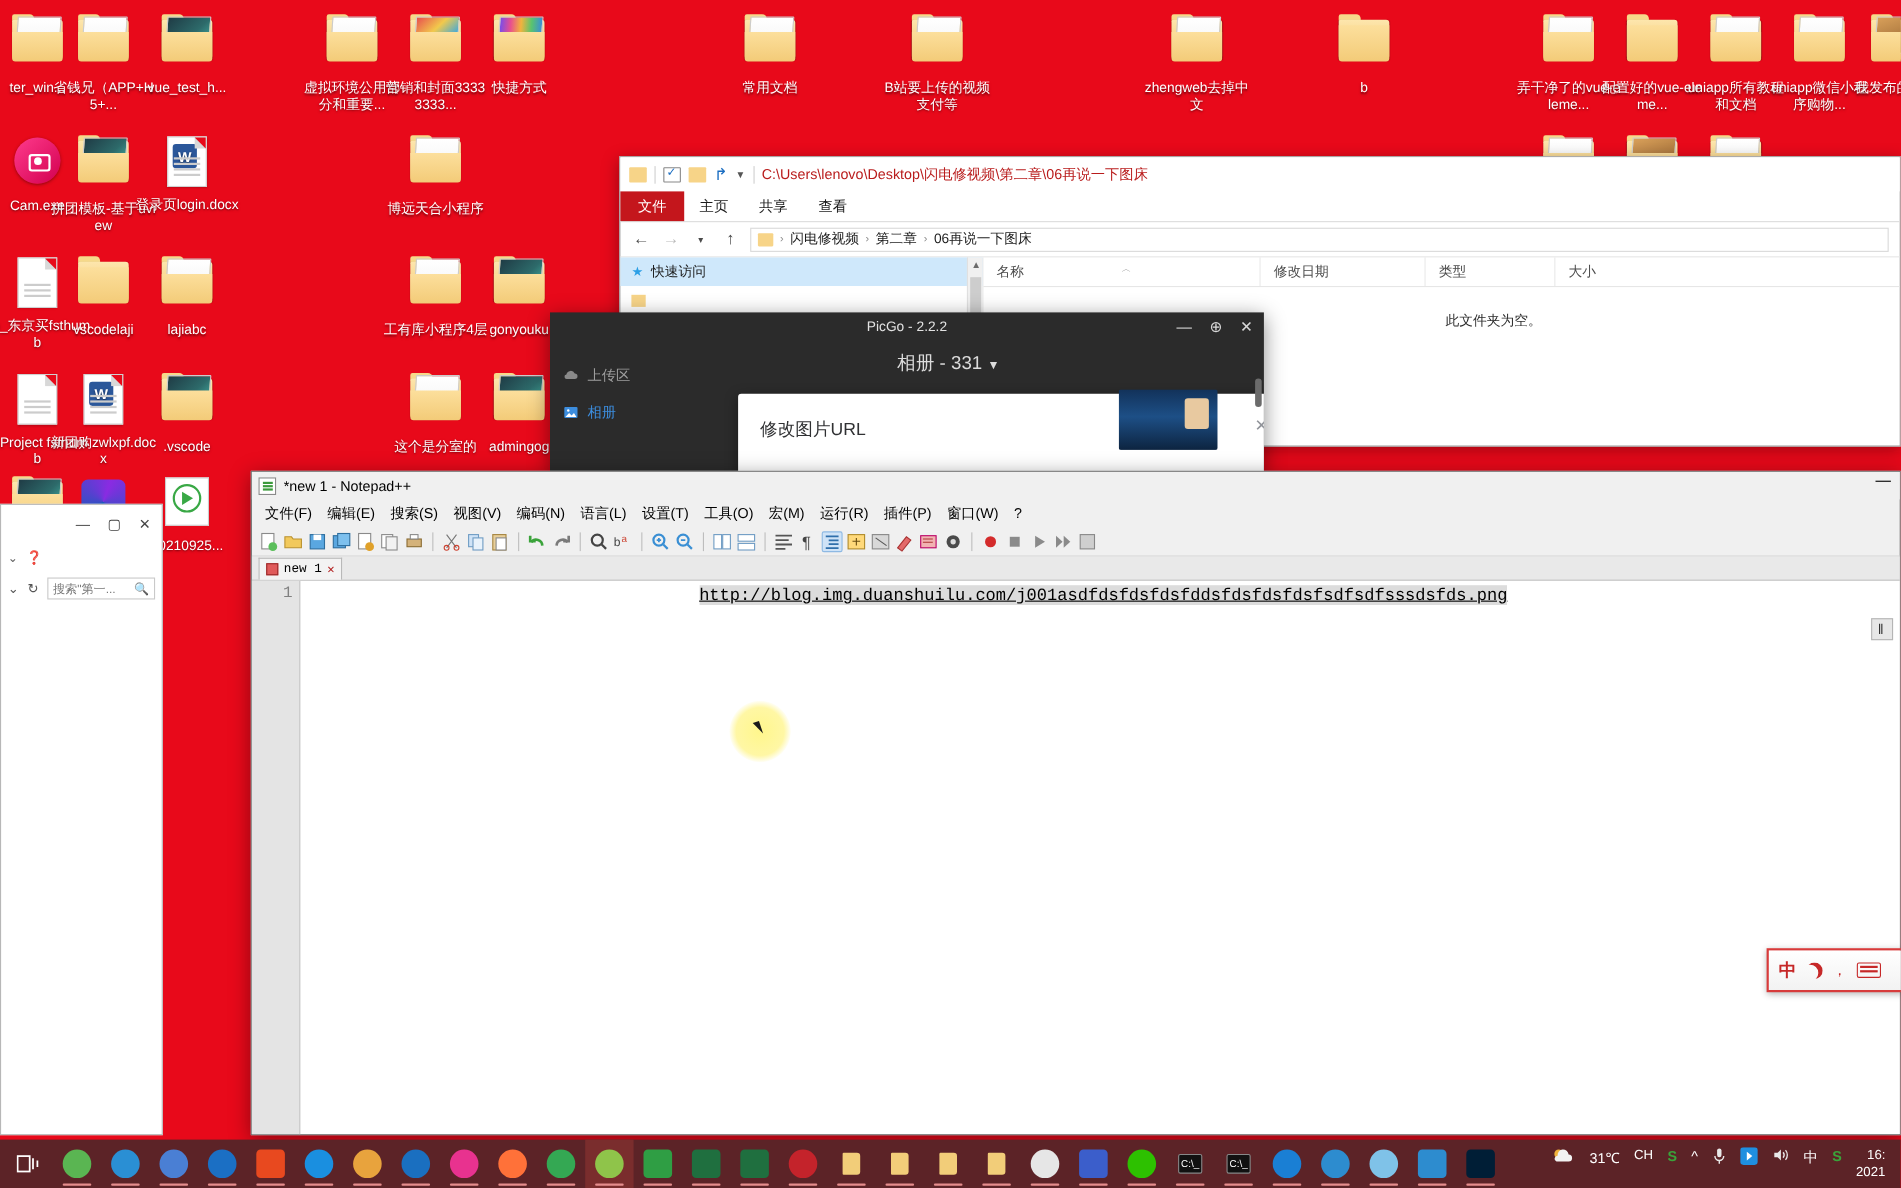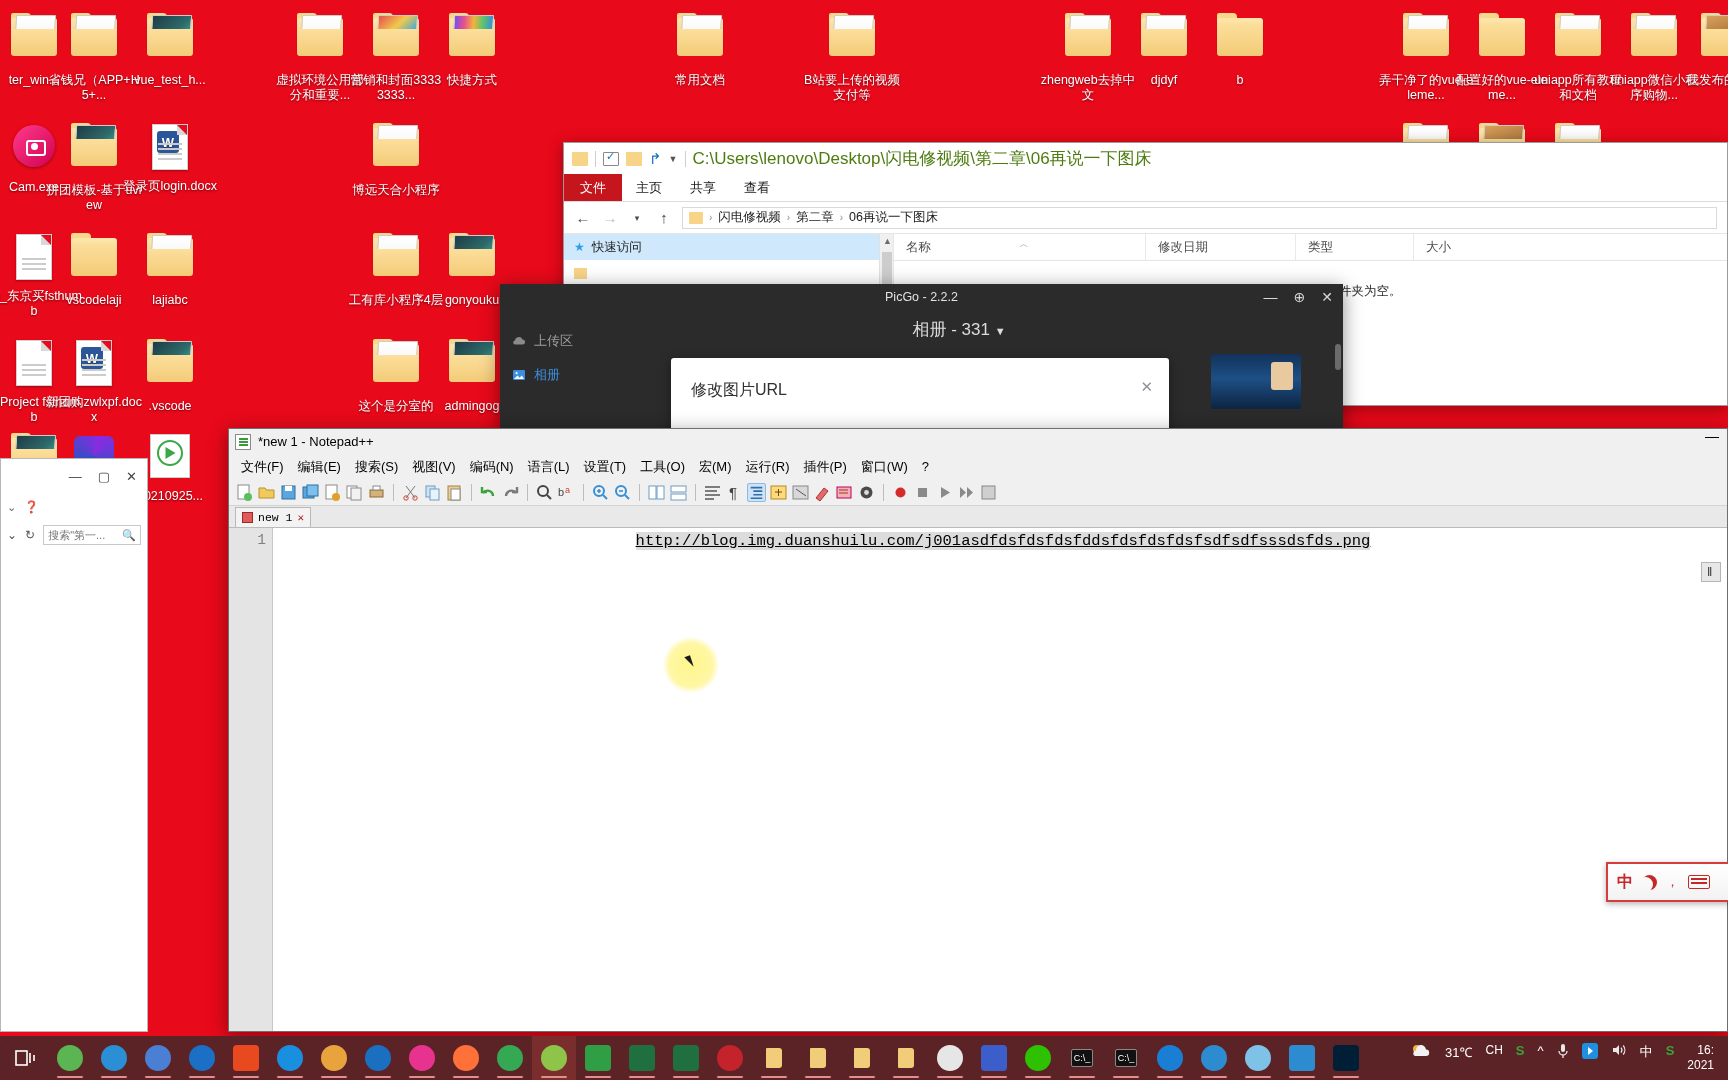--- a/index.html
+++ b/index.html
@@ -81,21 +81,21 @@
   
   #explorer{
     position:absolute; left:563px; top:142px; width:1165px; height:264px;
     background:#fff; border:1px solid #9a9a9a; box-shadow:0 3px 14px rgba(0,0,0,.35);
     font-size:13px; color:#1b1b1b;
   }
   #exp-title{ height:31px; display:flex; align-items:center; gap:7px; padding:0 8px; background:#fff;}
   .qat-ico{width:16px;height:14px;background:#f7d488;border-radius:1px;position:relative;}
   .qat-ico.chk{background:#fff;border:1px solid #888;}
   .qat-ico.chk:after{content:"✓";position:absolute;left:2px;top:-3px;font-size:11px;color:#1b6ec2;}
-  #exp-path{color:#4d7c0f;font-size:17px;white-space:nowrap;}
+  #exp-path{color:#b91c1c;font-size:13px;white-space:nowrap;}
   .vsep{width:1px;height:16px;background:#cfcfcf;}
 
   #exp-ribbon{ height:28px; display:flex; align-items:stretch; border-bottom:1px solid #dcdcdc;}
   .rb-file{background:#c4161c;color:#fff;padding:0 16px;display:flex;align-items:center;font-size:13px;}
   .rb-tab{padding:0 14px;display:flex;align-items:center;font-size:13px;color:#1b1b1b;}
 
   #exp-nav{height:32px;display:flex;align-items:center;gap:9px;padding:0 10px;border-bottom:1px solid #e6e6e6;}
   .navbtn{color:#4a4a4a;font-size:15px;width:18px;text-align:center;}
   .navbtn.dim{color:#bcbcbc;}
   #crumbbar{flex:1;height:22px;border:1px solid #d9d9d9;display:flex;align-items:center;gap:6px;padding:0 6px;font-size:12.5px;}
@@ -111,21 +111,21 @@
   #tree-scroll .up{position:absolute;top:2px;left:3px;font-size:9px;color:#6b6b6b;}
 
   #exp-list{flex:1;}
   #exp-cols{height:27px;display:flex;align-items:flex-end;border-bottom:1px solid #e6e6e6;font-size:12.5px;color:#4c4c4c;}
   .col{padding-left:12px;border-right:1px solid #e9e9e9;height:100%;display:flex;align-items:center;position:relative;}
   .col .sortcaret{position:absolute;left:50%;top:4px;font-size:9px;color:#9a9a9a;}
   #exp-empty{padding:22px 0 0 12px;font-size:12.5px;color:#2b2b2b;}
 
   
   #picgo{
-    position:absolute; left:500px; top:284px; width:843px; height:147px;
+    position:absolute; left:500px; top:284px; width:649px; height:147px;
     background:#2b2b2b; box-shadow:0 4px 18px rgba(0,0,0,.45); color:#bfbfbf;
     font-size:13px; overflow:hidden;
   }
   #picgo-title{height:26px;display:flex;align-items:center;justify-content:center;position:relative;
                font-size:12.5px;color:#e2e2e2;}
   #picgo-ctrls{position:absolute;right:10px;top:0;height:26px;display:flex;align-items:center;gap:16px;
                color:#d8d8d8;font-size:14px;}
   #picgo-body{display:flex;height:calc(100% - 26px);}
   #picgo-side{width:75px;padding-top:14px;}
   .pg-item{display:flex;align-items:center;gap:8px;padding:8px 0 8px 12px;font-size:13px;color:#9e9e9e;white-space:nowrap;}
@@ -301,30 +301,20 @@
     </div>
     <div class="dicon" style="left: 1040px; top: 8px;">
       <span class="glyph">
         <div class="folder">
           <div class="body"></div>
           <div class="flap"></div>
           <div class="front"></div>
         </div>
       </span>
       <span class="lbl">zhengweb去掉中文</span>
-    </div>
-    <div class="dicon" style="left: 1116px; top: 8px;">
-      <span class="glyph">
-        <div class="folder">
-          <div class="body"></div>
-          <div class="flap"></div>
-          <div class="front"></div>
-        </div>
-      </span>
-      <span class="lbl">djdyf</span>
     </div>
     <div class="dicon" style="left: 1192px; top: 8px;">
       <span class="glyph">
         <div class="folder plain">
           <div class="body"></div>
           <div class="front"></div>
         </div>
       </span>
       <span class="lbl">b</span>
     </div>

